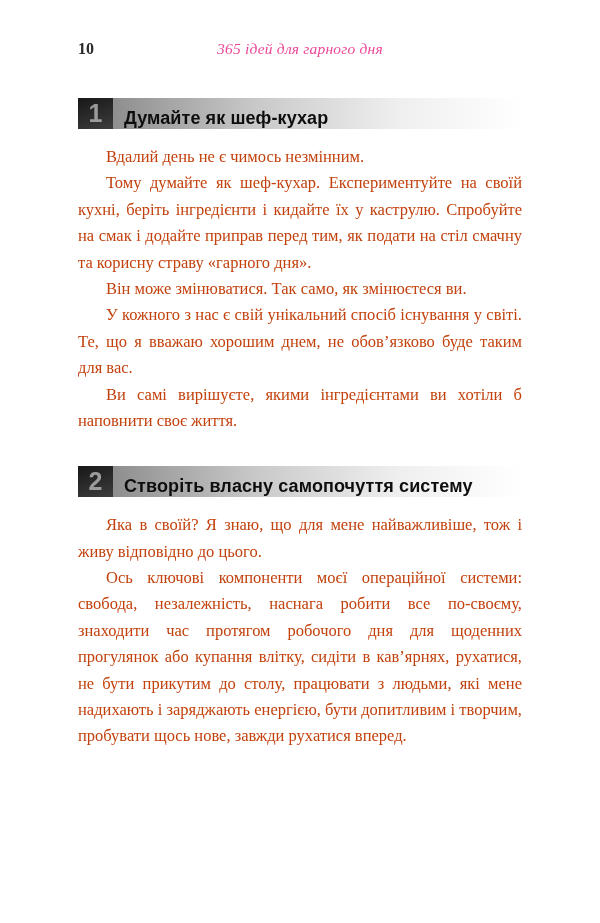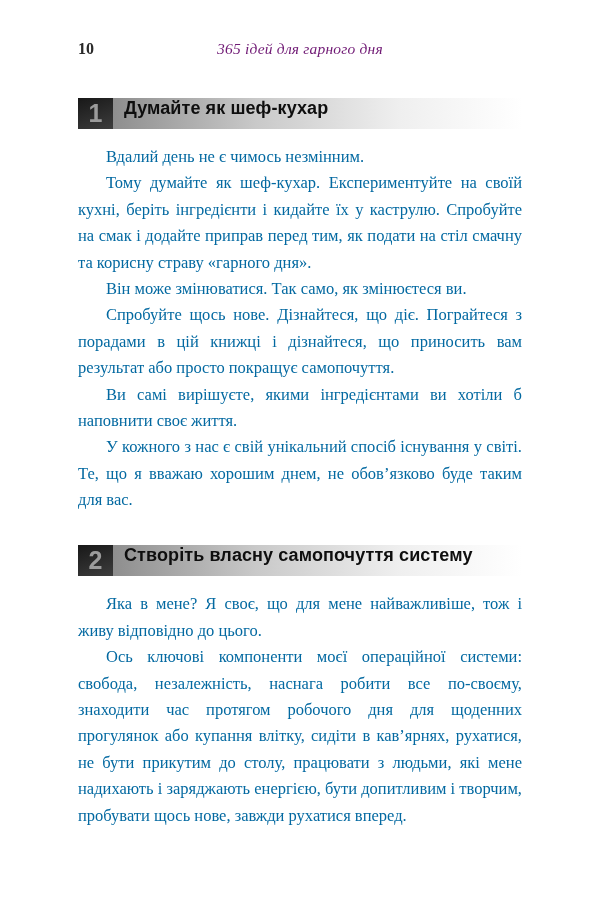--- a/index.html
+++ b/index.html
@@ -29,21 +29,21 @@
     color: #2a2a2a;
   }
   .running-title {
     position: absolute;
     left: 0;
     right: 0;
     top: 0;
     text-align: center;
     font-style: italic;
     font-size: 15.5px;
-    color: #701a75;
+    color: #ec4899;
     letter-spacing: 0.2px;
   }
   
   .section { margin-bottom: 32px; }
   .section-heading {
     display: flex;
     align-items: stretch;
     height: 31px;
     margin-bottom: 15px;
   }
@@ -57,37 +57,37 @@
     font-size: 25px;
     display: flex;
     align-items: center;
     justify-content: center;
     line-height: 1;
   }
   .section-title-bar {
     flex: 1;
     background: linear-gradient(to right, #8e8e8e 0%, #c9c9c9 35%, #efefef 70%, #ffffff 100%);
     display: flex;
-    align-items: flex-start;
+    align-items: flex-end;
     padding-left: 11px;
   }
   .section-title {
     font-family: "Liberation Sans", "DejaVu Sans", sans-serif;
     font-weight: bold;
     font-size: 18px;
     color: #0e0e0e;
     letter-spacing: 0.1px;
   }
   
   .body-text p {
     font-size: 16.5px;
     line-height: 1.6;
     text-align: justify;
     text-indent: 28px;
-    color: #0369a1;
+    color: #c2410c;
   }
   .body-text p.no-indent { text-indent: 0; }
 </style>
 </head>
 <body>
 
 <div class="page">
 
   <div class="page-header">
     <span class="page-number">10</span>
@@ -98,32 +98,31 @@
     <div class="section-heading">
       <div class="section-number">1</div>
       <div class="section-title-bar">
         <span class="section-title">Думайте як шеф-кухар</span>
       </div>
     </div>
     <div class="body-text">
       <p>Вдалий день не є чимось незмінним.</p>
       <p>Тому думайте як шеф-кухар. Експериментуйте на своїй кухні, беріть інгредієнти і кидайте їх у каструлю. Спробуйте на смак і додайте приправ перед тим, як подати на стіл смачну та корисну страву «гарного дня».</p>
       <p>Він може змінюватися. Так само, як змінюєтеся ви.</p>
-      <p>Спробуйте щось нове. Дізнайтеся, що діє. Пограйтеся з порадами в цій книжці і дізнайтеся, що приносить вам результат або просто покращує самопочуття.</p>
+      <p>У кожного з нас є свій унікальний спосіб існування у світі. Те, що я вважаю хорошим днем, не обов’язково буде таким для вас.</p>
       <p>Ви самі вирішуєте, якими інгредієнтами ви хотіли б наповнити своє життя.</p>
-      <p>У кожного з нас є свій унікальний спосіб існування у світі. Те, що я вважаю хорошим днем, не обов’язково буде таким для вас.</p>
     </div>
   </div>
 
   <div class="section">
     <div class="section-heading">
       <div class="section-number">2</div>
       <div class="section-title-bar">
         <span class="section-title">Створіть власну самопочуття систему</span>
       </div>
     </div>
     <div class="body-text">
-      <p>Яка в мене? Я своє, що для мене найважливіше, тож і живу відповідно до цього.</p>
+      <p>Яка в своїй? Я знаю, що для мене найважливіше, тож і живу відповідно до цього.</p>
       <p>Ось ключові компоненти моєї операційної системи: свобода, незалежність, наснага робити все по-своєму, знаходити час протягом робочого дня для щоденних прогулянок або купання влітку, сидіти в кав’ярнях, рухатися, не бути прикутим до столу, працювати з людьми, які мене надихають і заряджають енергією, бути допитливим і творчим, пробувати щось нове, завжди рухатися вперед.</p>
     </div>
   </div>
 
 </div>
 
 </body></html>

